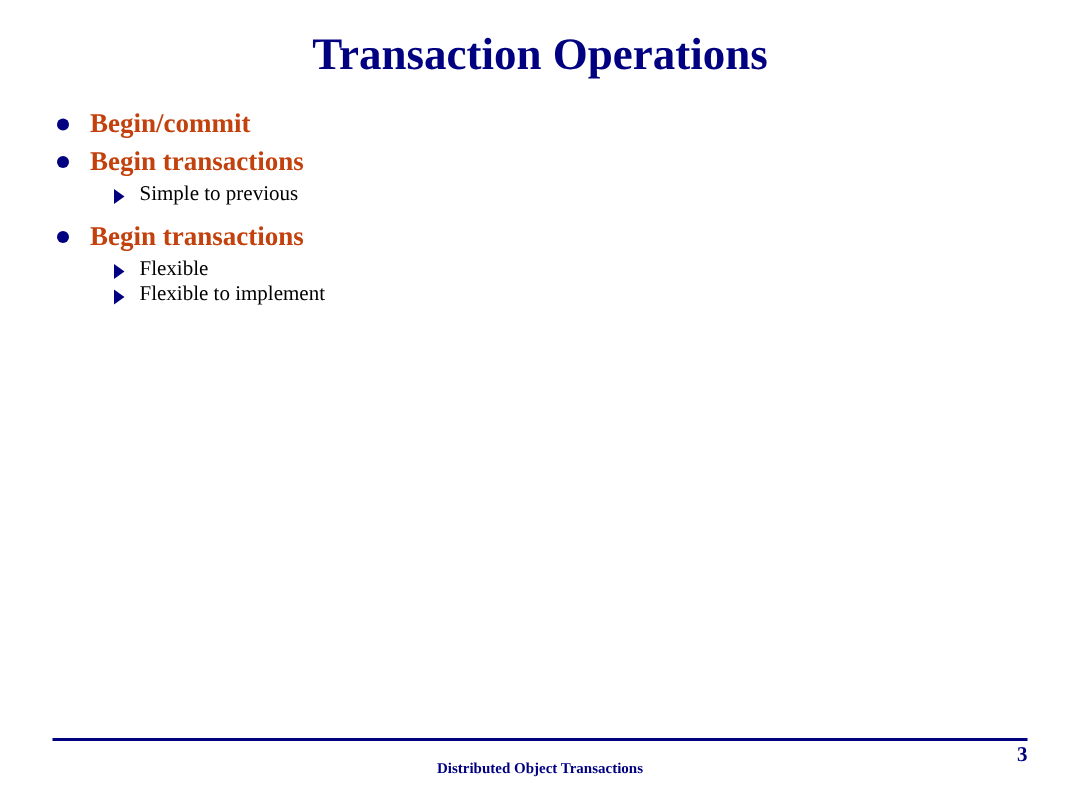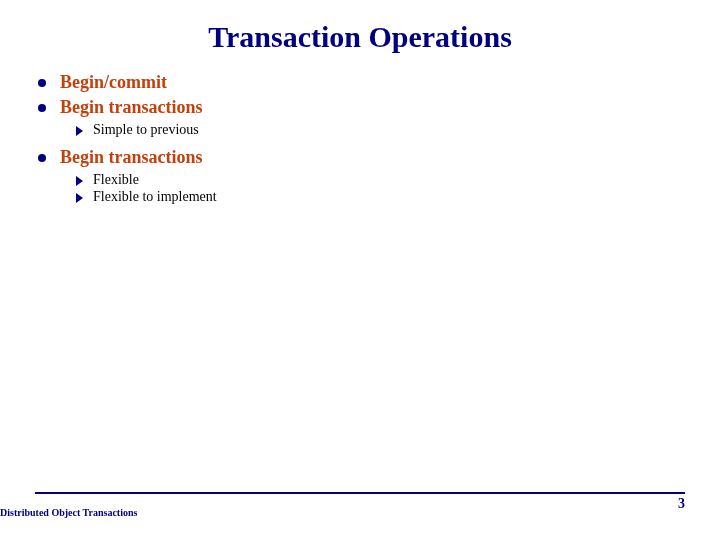--- a/index.html
+++ b/index.html
@@ -72,21 +72,21 @@
       left: 35px;
       right: 35px;
       bottom: 46px;
       height: 2px;
       background: #000080;
     }
     .footer-center {
       position: absolute;
       bottom: 22px;
       width: 100%;
-      text-align: left;
+      text-align: center;
       font-size: 10px;
       font-weight: bold;
       color: #000080;
     }
     .footer-right {
       position: absolute;
       bottom: 28px;
       right: 35px;
       font-size: 14px;
       font-weight: bold;

